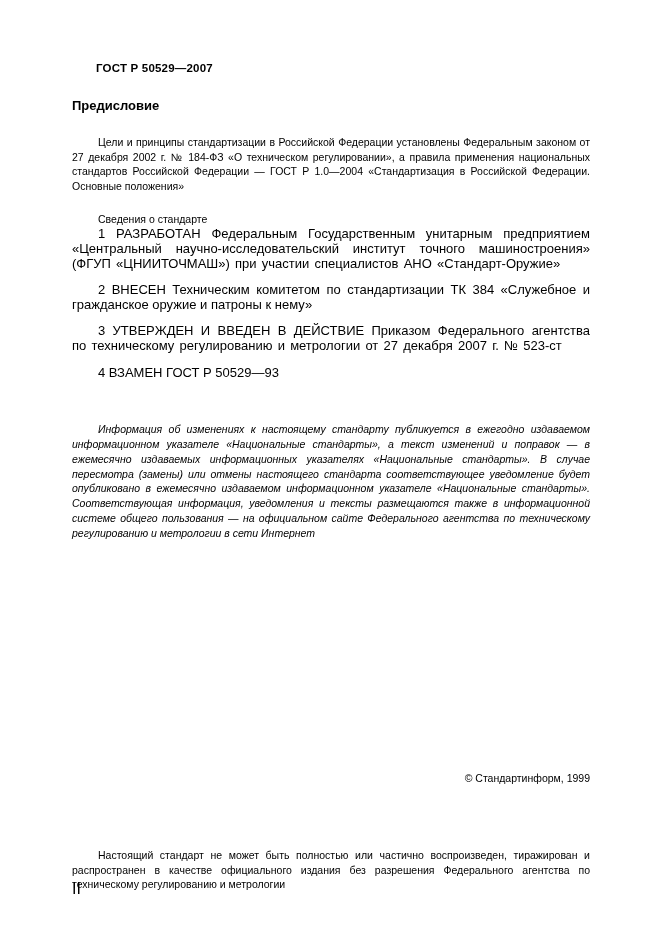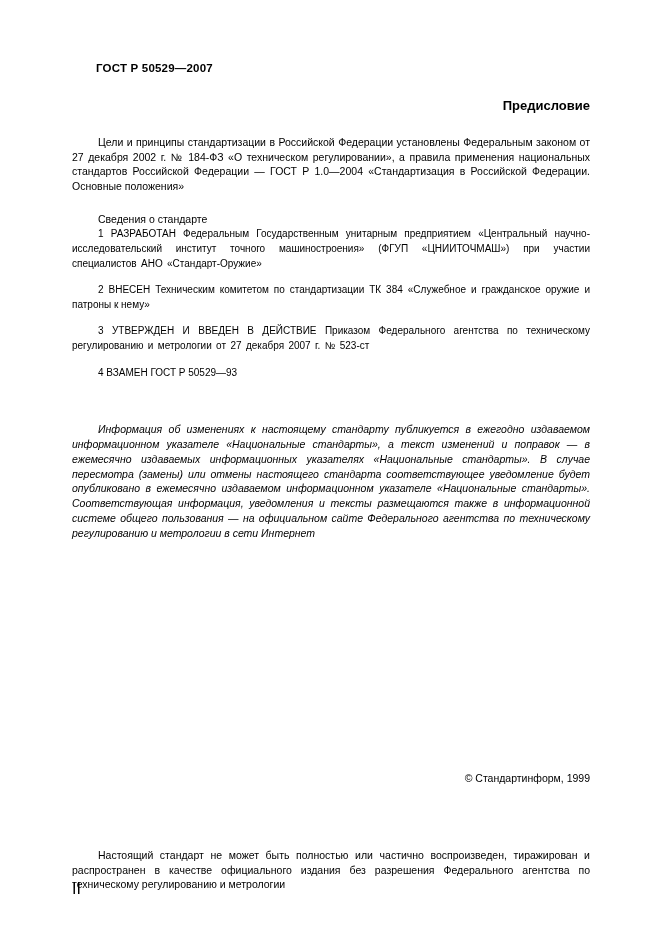--- a/index.html
+++ b/index.html
@@ -25,38 +25,38 @@
   .doc-header {
     font-size: 11.5px;
     font-weight: bold;
     letter-spacing: 0.2px;
     margin: 0 0 24px 0;
     padding-left: 24px;
   }
   .doc-title {
     font-size: 13px;
     font-weight: bold;
-    text-align: right;
+    text-align: left;
     margin: 0 0 22px 0;
   }
   p.body-par {
     font-size: 10.5px;
     line-height: 14.6px;
     text-align: justify;
     margin: 0 0 11px 0;
     text-indent: 26px;
   }
   .sub-head {
     font-size: 10.5px;
     font-weight: normal;
     margin: 20px 0 2px 0;
     text-indent: 26px;
   }
   .item {
-    font-size: 10px;
+    font-size: 13px;
     line-height: 14.6px;
     text-align: justify;
     margin: 0 0 12px 0;
     text-indent: 26px;
   }
   .item.spaced {
     word-spacing: 1.6px;
   }
   .notice {
     font-size: 10.5px;

